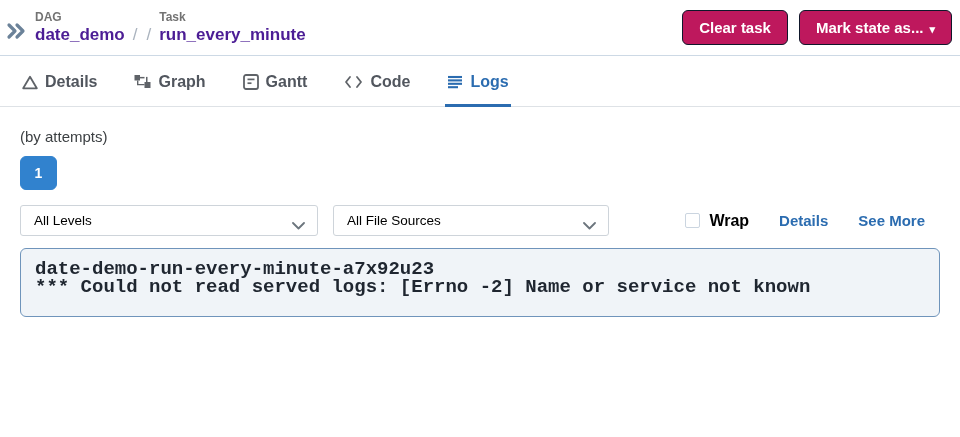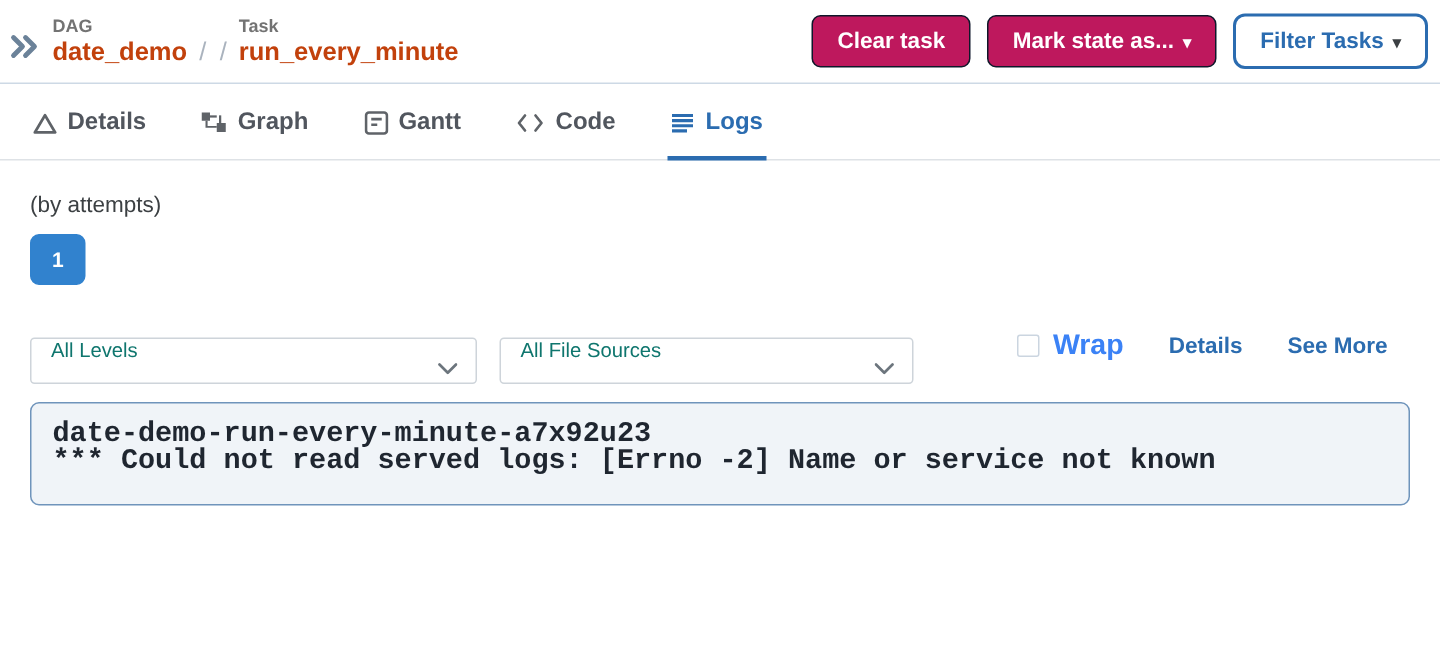--- a/index.html
+++ b/index.html
@@ -7,21 +7,21 @@
   body { font-family: "Liberation Sans", sans-serif; }
   .app { position: relative; width: 960px; height: 437px; background: #fff; overflow: hidden; }
 
   
   .header { display: flex; justify-content: space-between; align-items: center;
             padding: 8px 8px 8px 6px; height: 56px; border-bottom: 1px solid #cdd9e5; }
   .breadcrumb { display: flex; align-items: flex-end; gap: 7px; }
   .dbl-chevron { display: flex; align-items: center; margin: 0 2px 6px 0; }
   .crumb { display: flex; flex-direction: column; }
   .crumb-label { font-size: 12px; color: #737373; font-weight: 700; line-height: 14px; }
-  .crumb-value { font-size: 17px; color: #c2410c; font-weight: 700; line-height: 22px; display: flex; align-items: center; }
+  .crumb-value { font-size: 17px; color: #4c1d95; font-weight: 700; line-height: 22px; display: flex; align-items: center; }
   .crumb-sep { font-size: 17px; color: #aab3be; font-weight: 400; padding: 0 1px; margin-bottom: 1px; }
   .clock-icon { margin-right: 2px; display: inline-flex; }
 
   .header-actions { display: flex; align-items: center; gap: 11px; padding-right: 0; }
   .btn { font-family: "Liberation Sans", sans-serif; font-size: 15px; font-weight: 700;
          border-radius: 6px; padding: 8px 16px; cursor: pointer; white-space: nowrap; }
   .btn-solid { background: #be185d; border: 1px solid #0f172a; color: #fff; }
   .btn-outline { background: #fff; border: 2px solid #2b6cb0; color: #2b6cb0; border-radius: 8px; }
   .caret { font-size: 11px; margin-left: 6px; }
   .btn-outline .caret { color: #3c4043; }
@@ -36,30 +36,30 @@
 
   
   .content { padding: 21px 20px 0 20px; }
   .by-attempts { font-size: 15px; color: #3c4043; }
   .attempt-btn { margin-top: 11px; width: 37px; height: 34px; background: #3182ce;
                  border: 1px solid #3182ce; border-radius: 6px; color: #fff;
                  font-size: 14px; font-weight: 700; cursor: pointer; }
 
   .filter-row { display: flex; align-items: center; margin-top: 15px; }
   .select { position: relative; height: 31px; border: 1px solid #ced4da; border-radius: 3px;
-            background: #fff; display: flex; padding: 0 30px 0 13px;
-            font-size: 13.5px; color: #0f766e; cursor: pointer; margin-top: 20px; }
+            background: #fff; display: flex; align-items: center; padding: 0 30px 0 13px;
+            font-size: 13.5px; color: #000000; cursor: pointer; }
   .select-levels { width: 298px; }
   .select-sources { width: 276px; margin-left: 15px; }
   .select .sel-chevron { position: absolute; right: 12px; top: 12px; }
 
   .filter-spacer { flex: 1; }
   .wrap-group { display: flex; align-items: center; gap: 9px; margin-right: 30px; cursor: pointer; }
   .checkbox { width: 15px; height: 15px; border: 1px solid #cbd5e0; border-radius: 2px; background: #fff; }
-  .wrap-label { font-size: 19px; font-weight: 700; color: #3b82f6; }
+  .wrap-label { font-size: 16px; font-weight: 700; color: #000000; }
   .link { font-size: 15px; font-weight: 700; color: #2b6cb0; text-decoration: none; cursor: pointer; }
   .link-download { margin-right: 30px; }
   .link-seemore { margin-right: 15px; }
 
   .log-box { margin-top: 12px; border: 1px solid #6f94bb; border-radius: 6px;
              background: #f0f4f8; padding: 11px 14px 20px 14px; }
   .log-line { font-family: "Liberation Mono", "DejaVu Sans Mono", monospace;
               font-size: 19px; line-height: 18px; color: #1f2630; white-space: pre; font-weight: bold; }
 </style>
 </head>
@@ -86,23 +86,20 @@
         <span class="crumb-value">run_every_minute</span>
       </span>
     </div>
 
     <div class="header-actions">
       <button class="btn btn-solid">
         <span>Clear task</span>
       </button>
       <button class="btn btn-solid">
         <span>Mark state as...</span><span class="caret">▾</span>
-      </button>
-      <button class="btn btn-outline">
-        <span>Filter Tasks</span><span class="caret">▾</span>
       </button>
     </div>
   </div>
 
   <div class="tabbar">
     <div class="tab">
       <span class="ticon">
         <svg width="16" height="15" viewBox="0 0 16 15" fill="none" stroke="#5f6368" stroke-width="1.8" stroke-linejoin="round">
           <path d="M8 1.8 L14.8 13.3 H1.2 Z"></path>
         </svg>

